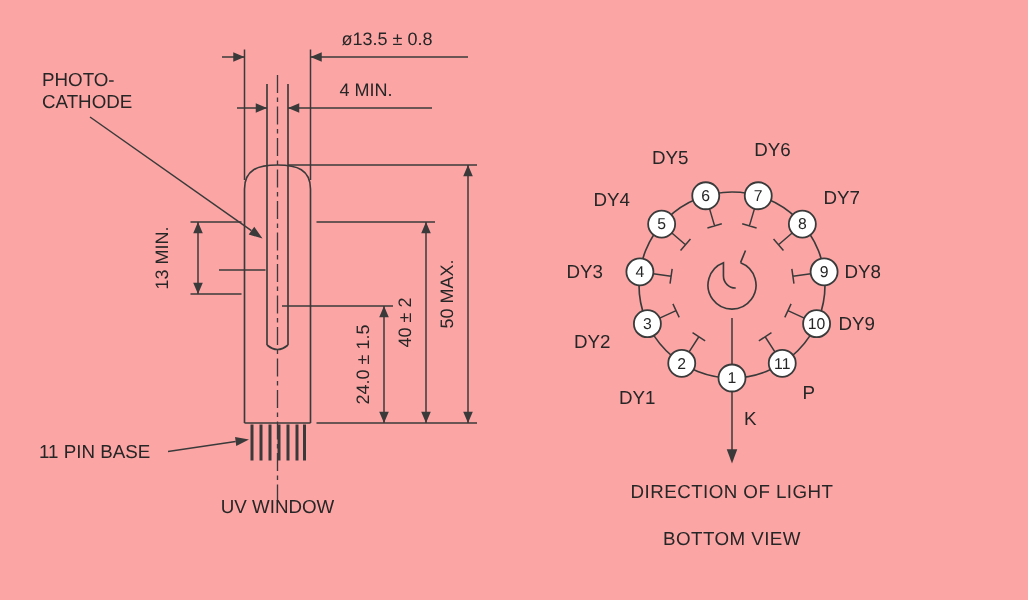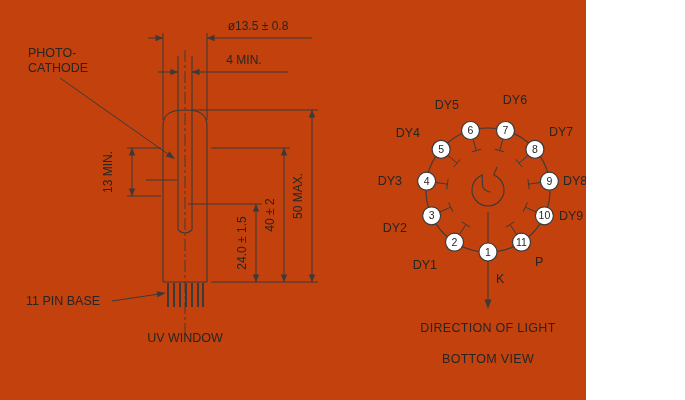--- a/index.html
+++ b/index.html
@@ -1,20 +1,20 @@
 <!DOCTYPE html>
 <html><head>
 <meta charset="utf-8">
 <style>
   html,body { margin:0; padding:0; }
   body { background:#ffffff; }
   .page {
     position:relative;
-    width:586px; height:400px;
-    background:#c2410c;
+    width:685px; height:400px;
+    background:#fca5a5;
     font-family:"Liberation Sans", sans-serif;
     overflow:hidden;
   }
   svg { position:absolute; left:0; top:0; }
   svg text {
     font-family:"Liberation Sans", sans-serif;
     fill:#262626;
   }
   .ln   { stroke:#3a3a3a; fill:none; stroke-width:1.1; stroke-linecap:butt; }
   .thin { stroke:#3a3a3a; fill:none; stroke-width:1; }

